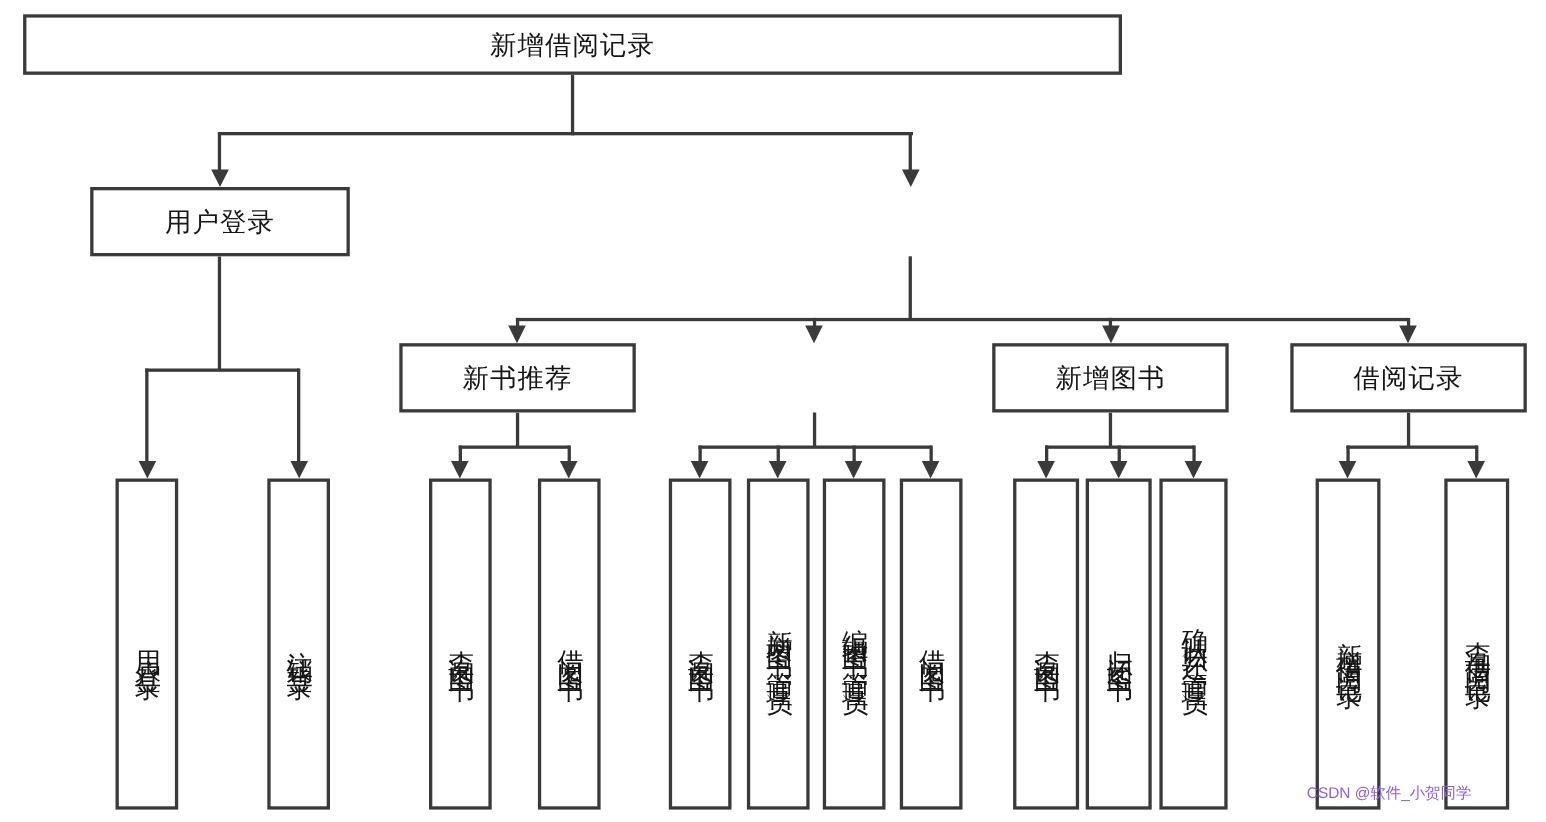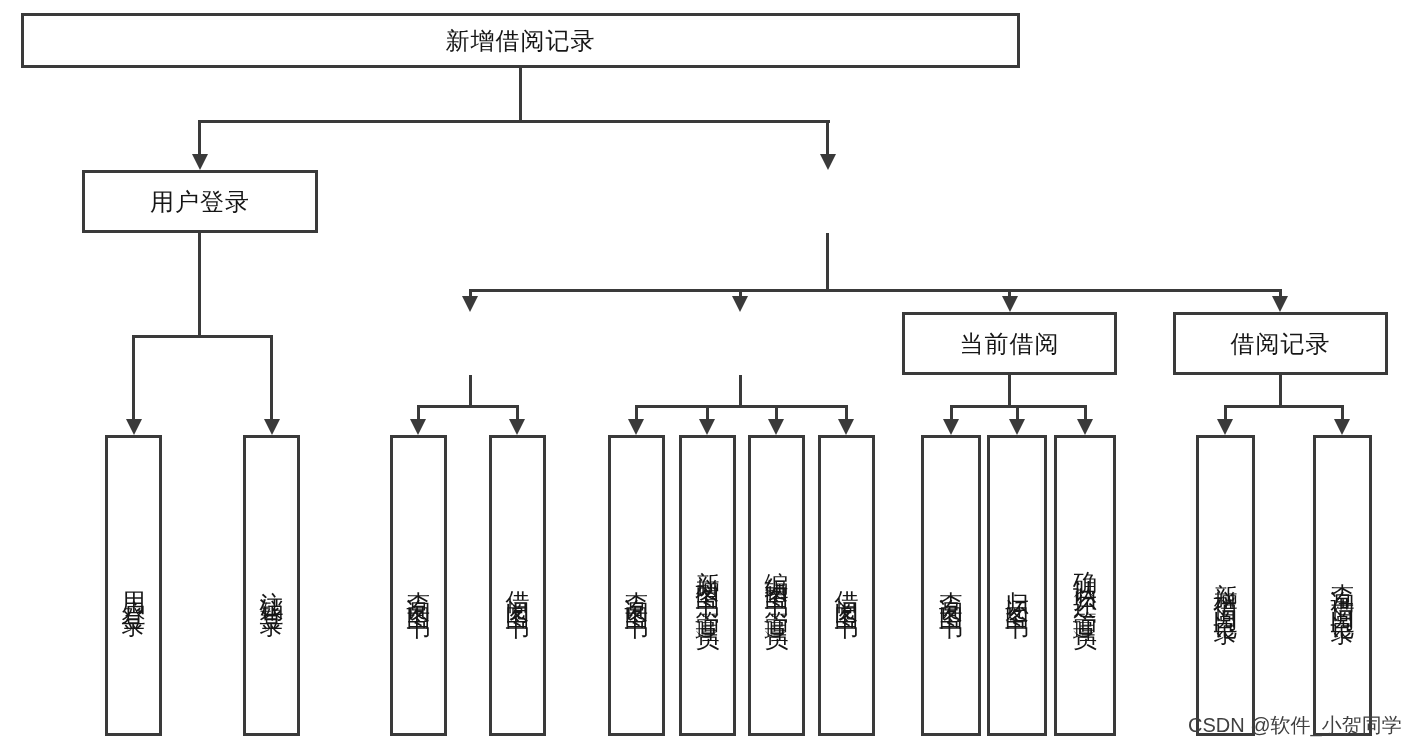--- a/index.html
+++ b/index.html
@@ -35,37 +35,38 @@
   .hl{height:3px;background:#3a3a3a;}
   .ah{
     width:0;height:0;
     border-left:8px solid transparent;
     border-right:8px solid transparent;
     border-top:16px solid #3a3a3a;
   }
   .watermark{
     position:absolute;
     left:1188px;top:712px;
-    font-size:20px;
-    color:#404040;
+    font-size:14px;
+    color:#8b5cf6;
     z-index:6;
     white-space:nowrap;
   }
 </style>
 </head>
 <body>
 
 <div class="stage">
 
   <div class="node" style="left:21px;top:13px;width:999px;height:55px;">新增借阅记录</div>
 
   <div class="node" style="left:82px;top:170px;width:236px;height:63px;">用户登录</div>
 
 
-  <div class="node" style="left:902px;top:312px;width:215px;height:63px;">当前借阅</div>
+  <div class="node" style="left:363px;top:312px;width:215px;height:63px;">新书推荐</div>
+  <div class="node" style="left:902px;top:312px;width:215px;height:63px;">新增图书</div>
   <div class="node" style="left:1173px;top:312px;width:215px;height:63px;">借阅记录</div>
 
   <div class="node vnode" style="left:105px;top:435px;width:57px;height:301px;">用户登录</div>
   <div class="node vnode" style="left:243px;top:435px;width:57px;height:301px;">注销登录</div>
 
   <div class="node vnode" style="left:390px;top:435px;width:57px;height:301px;">查询图书</div>
   <div class="node vnode" style="left:489px;top:435px;width:57px;height:301px;">借阅图书</div>
 
   <div class="node vnode" style="left:608px;top:435px;width:57px;height:301px;">查询图书</div>
   <div class="node vnode" style="left:679px;top:435px;width:57px;height:301px;">新增图书（管理员）</div>

